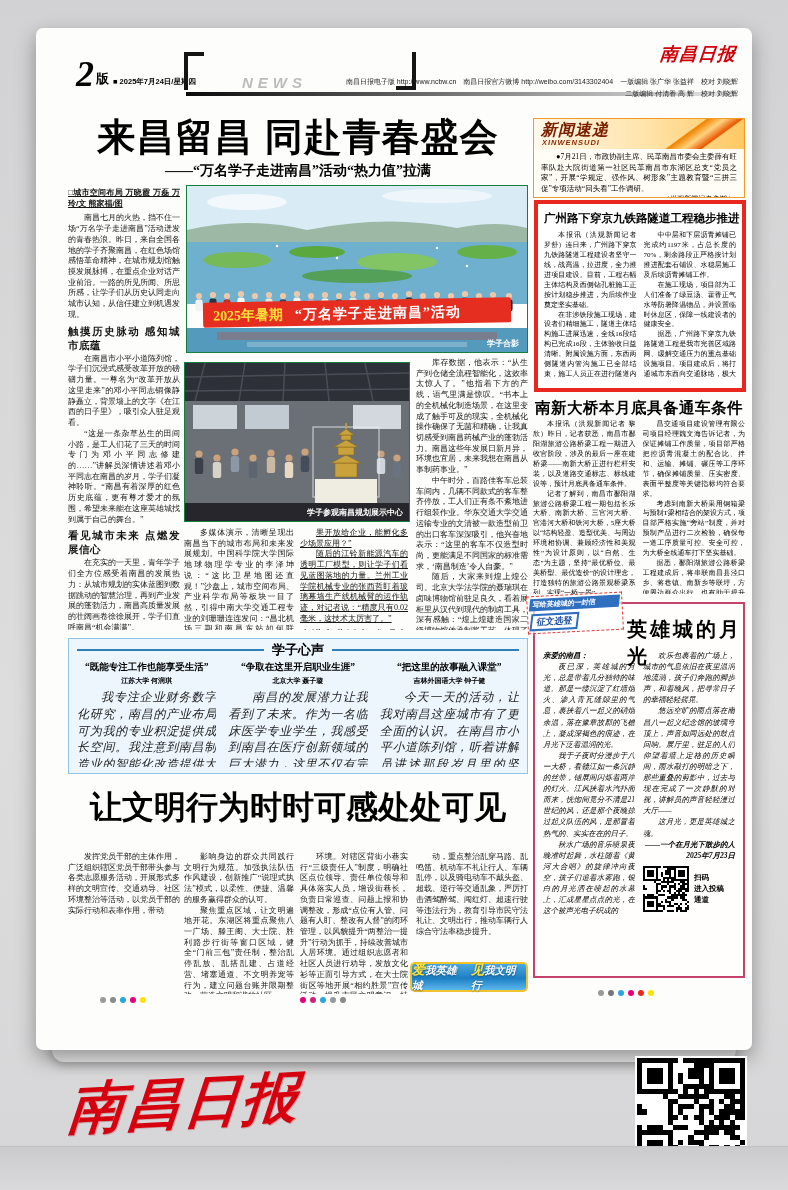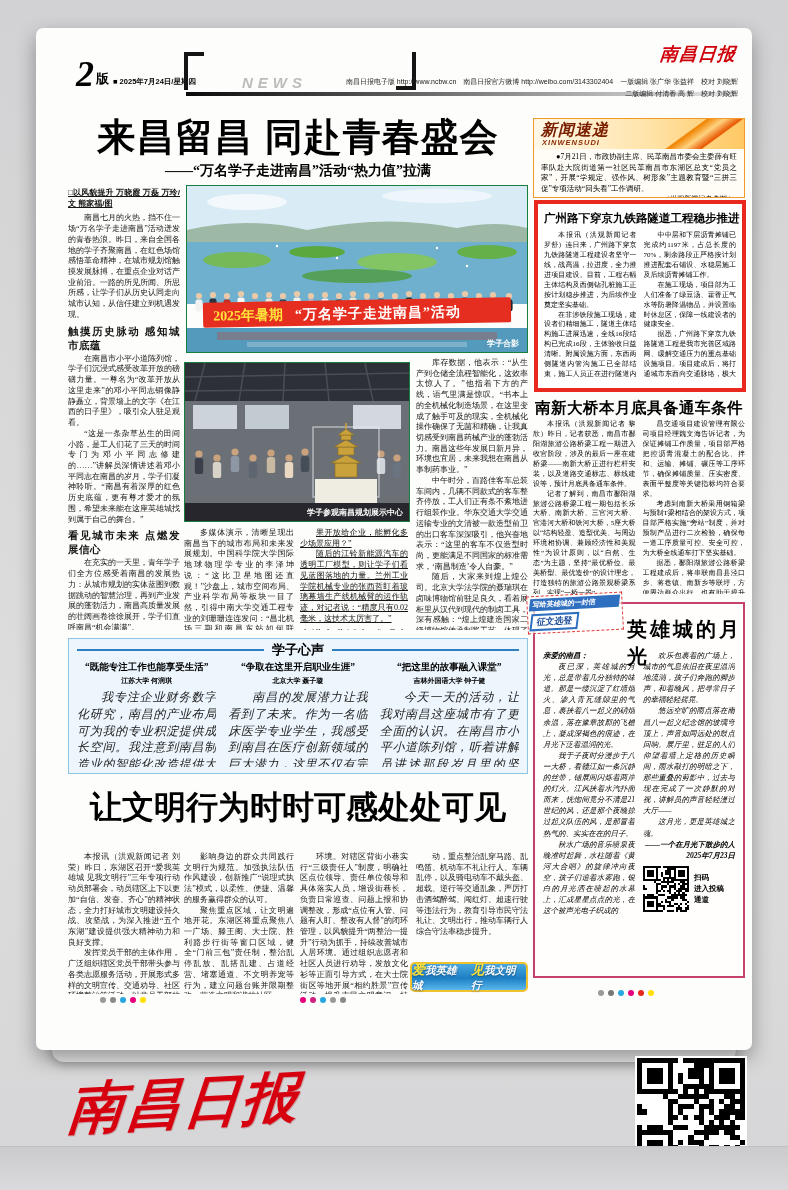--- a/index.html
+++ b/index.html
@@ -163,21 +163,21 @@
     <div class="header-info">
       <div>南昌日报电子版 http://www.ncbw.cn　南昌日报官方微博 http://weibo.com/3143302404　一版编辑 张广华 张益祥　校对 刘晓辉</div>
       <div>二版编辑 付清香 高 辉　校对 刘晓辉</div>
     </div>
     <div class="masthead-top">南昌日报</div>
 
     <h1 class="lead-title">来昌留昌 同赴青春盛会</h1>
     <div class="lead-sub">——“万名学子走进南昌”活动“热力值”拉满</div>
 
     <div class="col" style="left:32px; top:160px; width:112px; height:442px;">
-      <div class="byline">□以风貌提升 万晓霞 万磊 万玲/文 熊家福/图</div>
+      <div class="byline">□城市空间布局 万晓霞 万磊 万玲/文 熊家福/图</div>
       <p>南昌七月的火热，挡不住一场“万名学子走进南昌”活动迸发的青春热浪。昨日，来自全国各地的学子齐聚南昌，在红色场馆感悟革命精神，在城市规划馆触摸发展脉搏，在重点企业对话产业前沿。一路的所见所闻、所思所感，让学子们从历史认同走向城市认知，从信任建立到机遇发现。</p>
       <div class="subhead">触摸历史脉动 感知城市底蕴</div>
       <p>在南昌市小平小道陈列馆，学子们沉浸式感受改革开放的磅礴力量。一尊名为“改革开放从这里走来”的邓小平同志铜像静静矗立，背景墙上的文字《在江西的日子里》，吸引众人驻足观看。</p>
       <p>“这是一条杂草丛生的田间小路，是工人们花了三天的时间专门为邓小平同志修建的……”讲解员深情讲述着邓小平同志在南昌的岁月，学子们凝神聆听。“南昌有着深厚的红色历史底蕴，更有尊才爱才的氛围，希望未来能在这座英雄城找到属于自己的舞台。”</p>
       <div class="subhead">看见城市未来 点燃发展信心</div>
       <p>在充实的一天里，青年学子们全方位感受着南昌的发展热力：从城市规划的实体蓝图到数据跳动的智慧治理，再到产业发展的蓬勃活力，南昌高质量发展的壮阔画卷徐徐展开，学子们直呼南昌“机会满满”。</p>
 
     </div>
 
     <div class="photo" style="left:150px; top:157px; width:342px; height:168px;">
@@ -334,21 +334,20 @@
           <div class="a">吉林外国语大学 钟子健</div>
           <div class="b">
               <p>今天一天的活动，让我对南昌这座城市有了更全面的认识。在南昌市小平小道陈列馆，听着讲解员讲述那段岁月里的坚守，我感悟了这座城市的红色根基。规划展示中心的沙盘上，赣江两岸的发展蓝图清晰可见；城市大脑的屏幕上，实时跳动的热力图、交通数据，又让我看到了南昌数字化治理的活力——原来现代产业与人文环境可以如此和谐。</p>
           </div>
         </div>
       </div>
     </div>
 
     <h2 class="civ-title">让文明行为时时可感处处可见</h2>
     <div class="col" style="left:32px; top:824px; width:112px; height:142px;">
-      <p>本报讯（洪观新闻记者 刘荣）昨日，东湖区召开“爱我英雄城 见我文明行”三年专项行动动员部署会，动员辖区上下以更加“自信、发奋、齐心”的精神状态，全力打好城市文明建设持久战、攻坚战，为深入推进“五个东湖”建设提供强大精神动力和良好支撑。</p>
       <p>发挥党员干部的主体作用，广泛组织辖区党员干部带头参与各类志愿服务活动，开展形式多样的文明宣传、交通劝导、社区环境整治等活动，以党员干部的实际行动和表率作用，带动</p>
     </div>
     <div class="col" style="left:148px; top:824px; width:110px; height:142px;">
       <p>影响身边的群众共同践行文明行为规范。加强执法队伍作风建设，创新推广“说理式执法”模式，以柔性、便捷、温馨的服务赢得群众的认可。</p>
       <p>聚焦重点区域，让文明遍地开花。东湖区将重点聚焦八一广场、滕王阁、大士院、胜利路步行街等窗口区域，健全“门前三包”责任制，整治乱停乱放、乱搭乱建、占道经营、堵塞通道、不文明养宠等行为，建立问题台账并限期整改，营造文明和谐的社区</p>
     </div>
     <div class="col" style="left:264px; top:824px; width:108px; height:142px;">
       <p>环境。对辖区背街小巷实行“三级责任人”制度，明确社区点位领导、责任单位领导和具体落实人员，增设街巷长，负责日常巡查、问题上报和协调整改，形成“点位有人管、问题有人盯、整改有人督”的闭环管理，以风貌提升“两整治一提升”行动为抓手，持续改善城市人居环境。通过组织志愿者和社区人员进行劝导，发放文化衫等正面引导方式，在大士院街区等地开展“相约胜景”宣传活动，提升市民文明意识，持续开展“文明交通”专项行</p>
     </div>
     <div class="col" style="left:380px; top:824px; width:112px; height:106px;">

